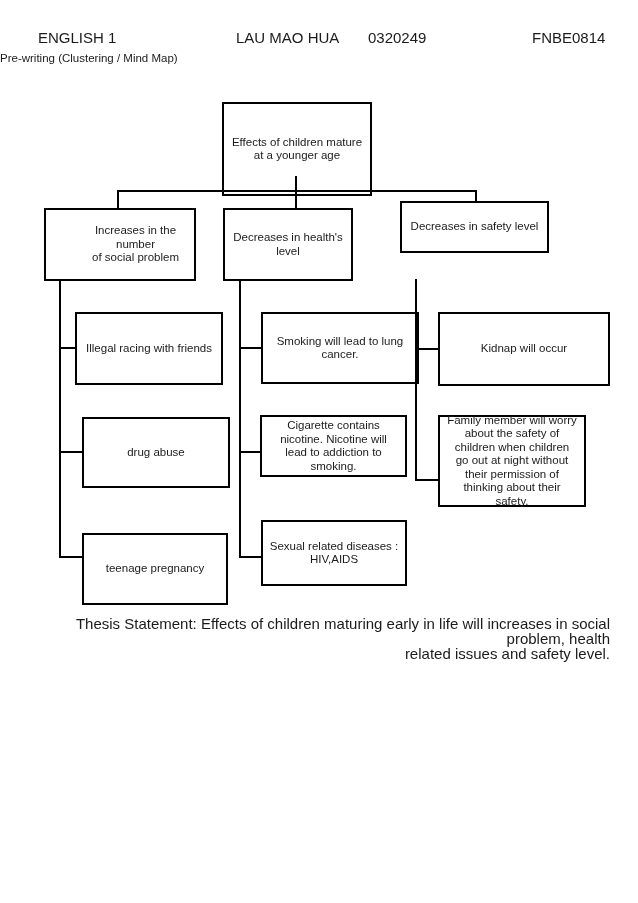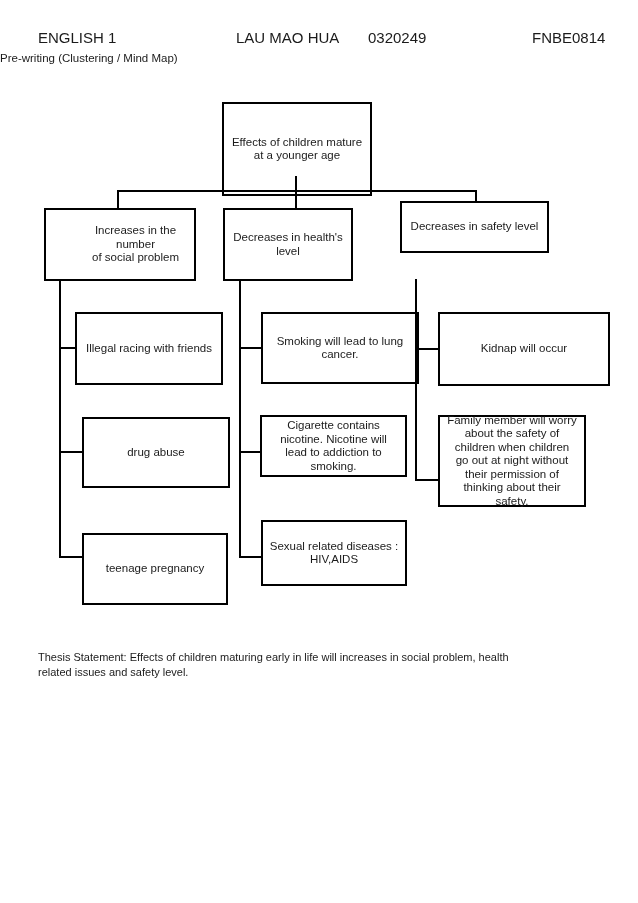--- a/index.html
+++ b/index.html
@@ -43,26 +43,26 @@
     padding: 1px 2px;
     color: #1b1b1b;
   }
   .line {
     position: absolute;
     background: #000000;
   }
   .thesis {
     position: absolute;
     left: 38px;
-    top: 650px;
+    top: 616px;
     width: 572px;
-    font-size: 11px;
+    font-size: 15px;
     line-height: 15px;
     white-space: pre-line;
-    text-align: left;
+    text-align: right;
   }
 </style>
 </head>
 <body>
 
 <div class="page">
 
   <span class="hdr" style="left:38px">ENGLISH 1</span>
   <span class="hdr" style="left:236px">LAU MAO HUA</span>
   <span class="hdr" style="left:368px">0320249</span>

